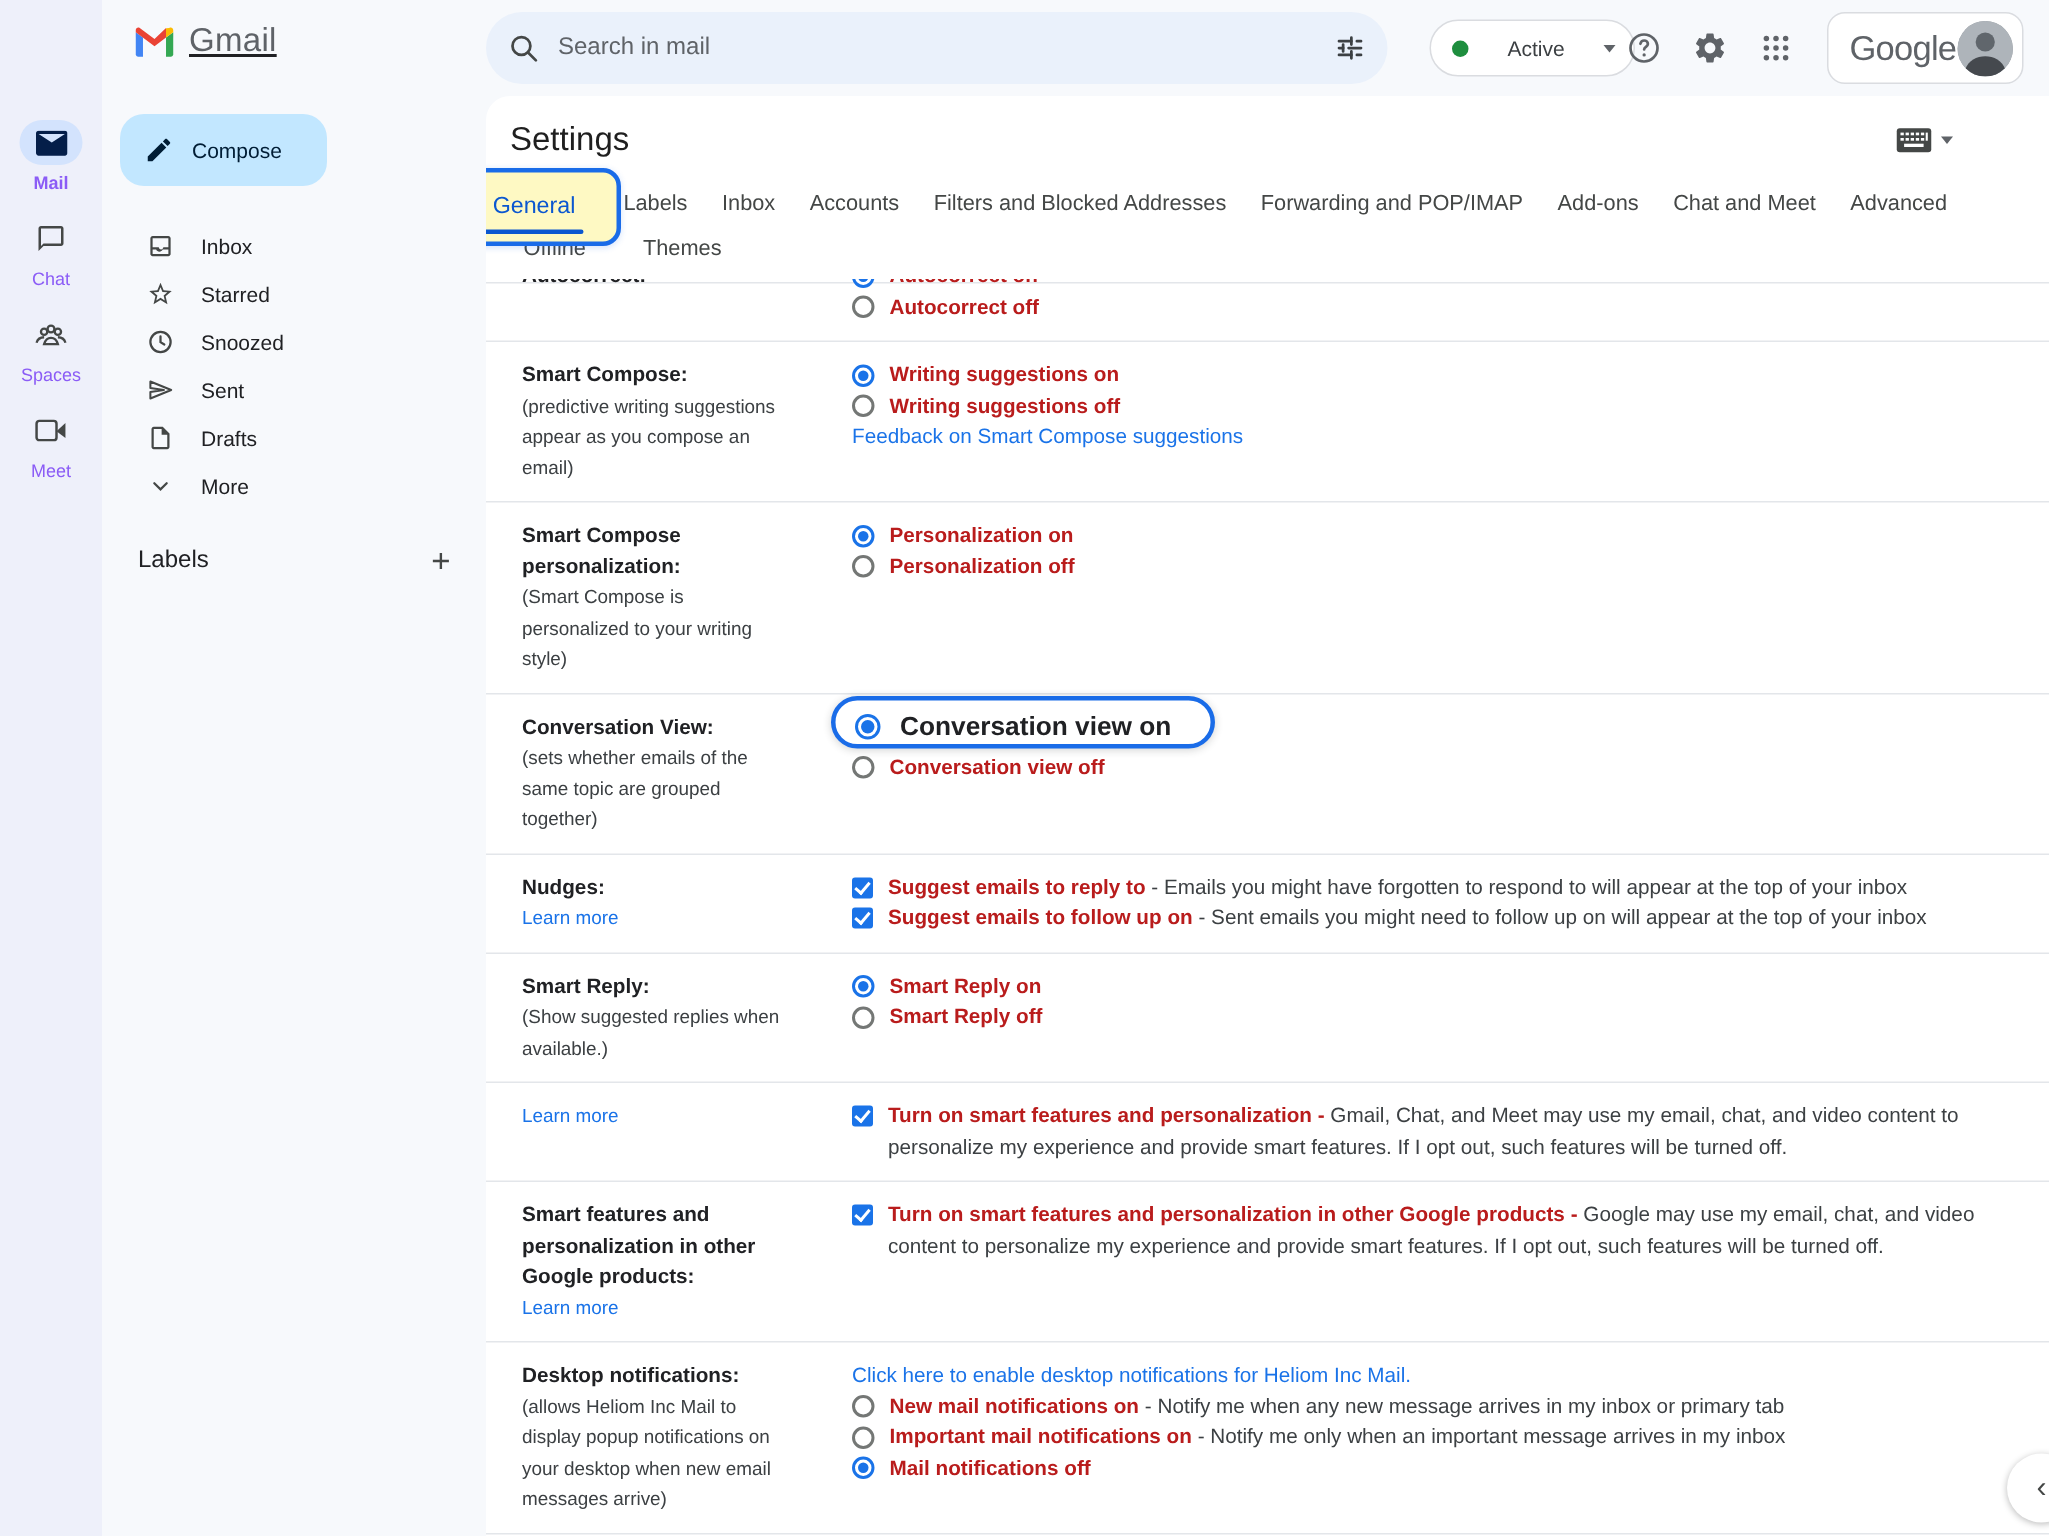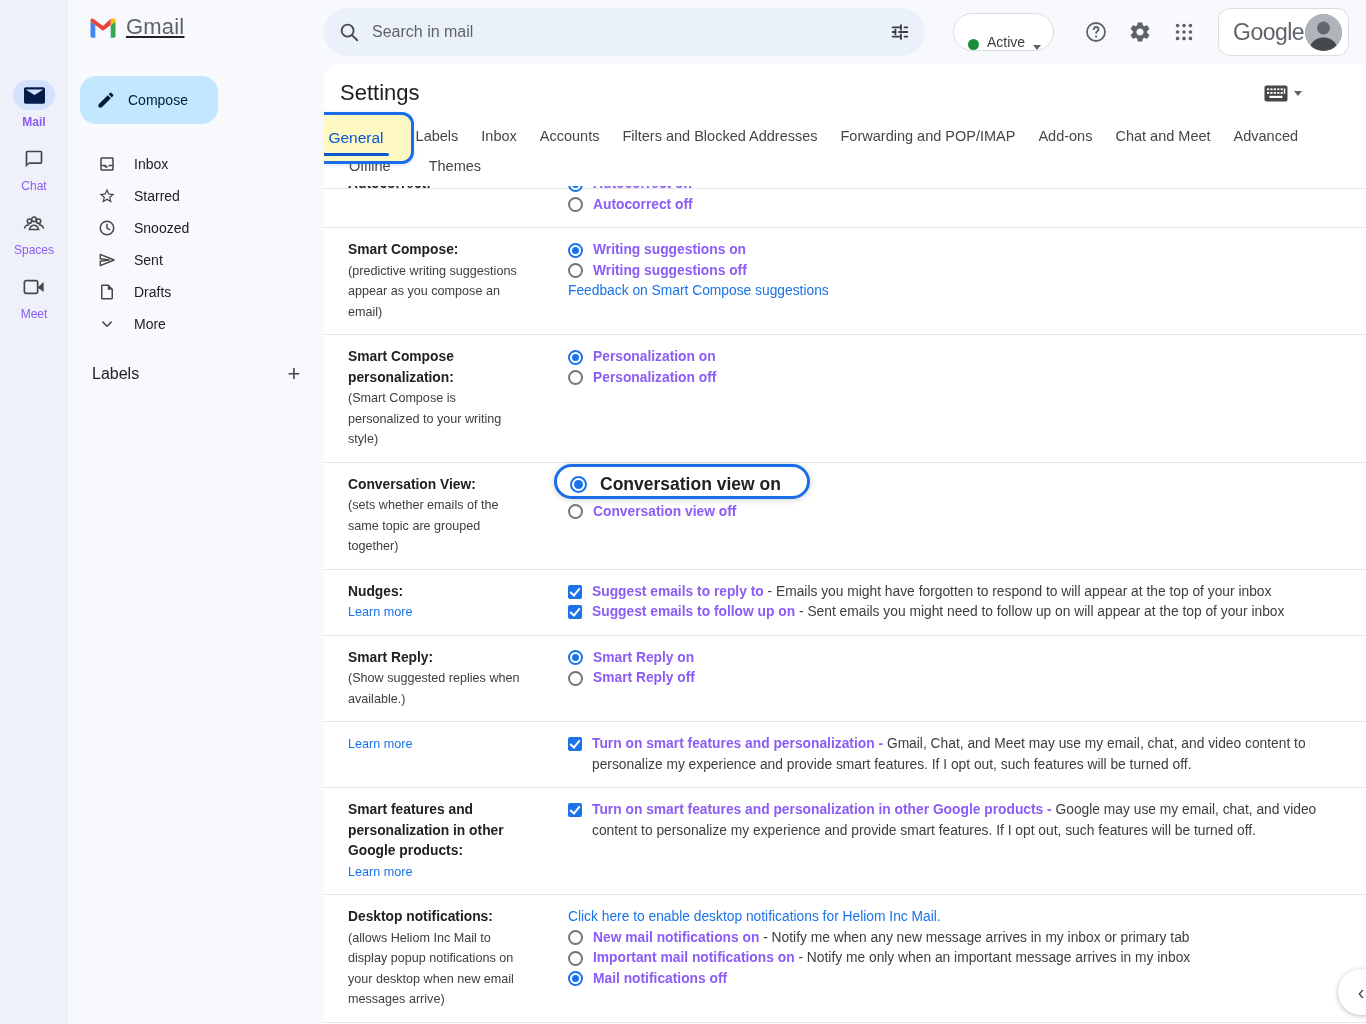--- a/index.html
+++ b/index.html
@@ -9,21 +9,21 @@
 
   
   .topbar { position:absolute; left:0; top:0; width:1366px; height:64px; }
   .hamburger { position:absolute; left:22px; top:20px; width:24px; height:24px; cursor:pointer; }
   .hamburger span { display:block; height:2px; background:#444746; margin:5px 3px; border-radius:1px; }
   .gmail-logo { position:absolute; left:88px; top:14px; display:flex; align-items:center; gap:8px;text-decoration:underline; }
   .gmail-word { font-size:22px; color:#5f6368; letter-spacing:.2px; }
   .searchbar { position:absolute; left:324px; top:8px; width:601px; height:48px; background:#eaf1fb; border-radius:24px; display:flex; align-items:center; padding:0 14px; }
   .searchbar input { flex:1; border:0; outline:0; background:transparent; font-size:16px; color:#202124; font-family:inherit; margin-left:12px; }
   .searchbar input::placeholder { color:#5f6368; }
-  .status-pill { position:absolute; left:953px; top:13px; height:38px; padding:0 12px 0 14px; background:#fff; border:1px solid #dadce0; border-radius:19px; display:flex; align-items:flex-end; gap:8px; cursor:pointer; }
+  .status-pill { position:absolute; left:953px; top:13px; height:38px; padding:0 12px 0 14px; background:#fff; border:1px solid #dadce0; border-radius:19px; display:flex; align-items:center; gap:26px; cursor:pointer; }
   .status-dot { width:11px; height:11px; border-radius:50%; background:#1e8e3e; }
   .status-label { font-size:14px; color:#3c4043; }
   .caret { width:0; height:0; border-left:4.5px solid transparent; border-right:4.5px solid transparent; border-top:5px solid #5f6368; }
   .tb-icon { position:absolute; top:18px; width:28px; height:28px; display:flex; align-items:center; justify-content:center; cursor:pointer; }
   .google-chip { position:absolute; left:1218px; top:8px; width:131px; height:48px; background:#fff; border:1px solid #dadce0; border-radius:12px; display:flex; align-items:center; justify-content:space-between; padding:0 6px 0 14px; }
   .google-word { font-size:23px; color:#5f6368; font-weight:500; letter-spacing:-.5px; }
   .avatar { width:37px; height:37px; border-radius:50%; background:#9aa0a6; overflow:hidden; cursor:pointer; flex:none; }
 
   
   .rail { position:absolute; left:0; top:0; width:68px; height:1024px; background:#eef0fa; }
@@ -61,21 +61,21 @@
   .scroll { position:absolute; left:0; right:0; top:122px; bottom:0; overflow:hidden; }
   .srow { display:flex; padding:12px 18px 12px 24px; border-bottom:1px solid #e3e6ea; }
   .lcol { width:172px; flex:none; margin-right:48px; }
   .rcol { flex:1; min-width:0; }
   .lbl { font-size:13.8px; font-weight:700; line-height:20.5px; color:#202124; }
   .desc { font-size:12.6px; line-height:20.5px; color:#3c4043; }
   .lnk { color:#1a73e8; cursor:pointer; text-decoration:none; }
   .lnk-sm { font-size:12.6px; line-height:20.5px; }
   .lnk-md { font-size:13.8px; line-height:20.5px; }
   .opt { display:flex; align-items:flex-start; gap:10px; line-height:20.5px; font-size:13.8px; }
-  .opt .t-bold { font-weight:700; color:#8b5cf6; }
+  .opt .t-bold { font-weight:700; color:#b91c1c; }
   .opt .t-rest { color:#3c4043; }
   .radio { flex:none; width:15px; height:15px; margin-top:2.5px; border-radius:50%; border:2px solid #747775; background:#fff; position:relative; cursor:pointer; }
   .radio.sel { border-color:#1a73e8; }
   .radio.sel::after { content:""; position:absolute; inset:2px; border-radius:50%; background:#1a73e8; }
   .cbx { flex:none; width:14px; height:14px; margin-top:3px; border-radius:2px; background:#1a73e8; position:relative; cursor:pointer; }
   .cbx::after { content:""; position:absolute; left:4.2px; top:1.2px; width:4px; height:8px; border:solid #fff; border-width:0 2px 2px 0; transform:rotate(40deg); }
   .row-clip { margin-top:-12px; padding-top:0; }
   .cv-overlay { display:inline-flex; align-items:center; gap:13px; background:#fff; border:3px solid #1a6ce8; border-radius:18px; padding:7px 26px 1px 13px; margin:-11px 0 3px -14px; box-shadow:0 1px 6px rgba(32,33,36,.2); position:relative; z-index:4; }
   .cv-overlay .radio { width:17px; height:17px; margin-top:0; }
   .cv-overlay .big { font-size:17.5px; font-weight:700; color:#202124; }

